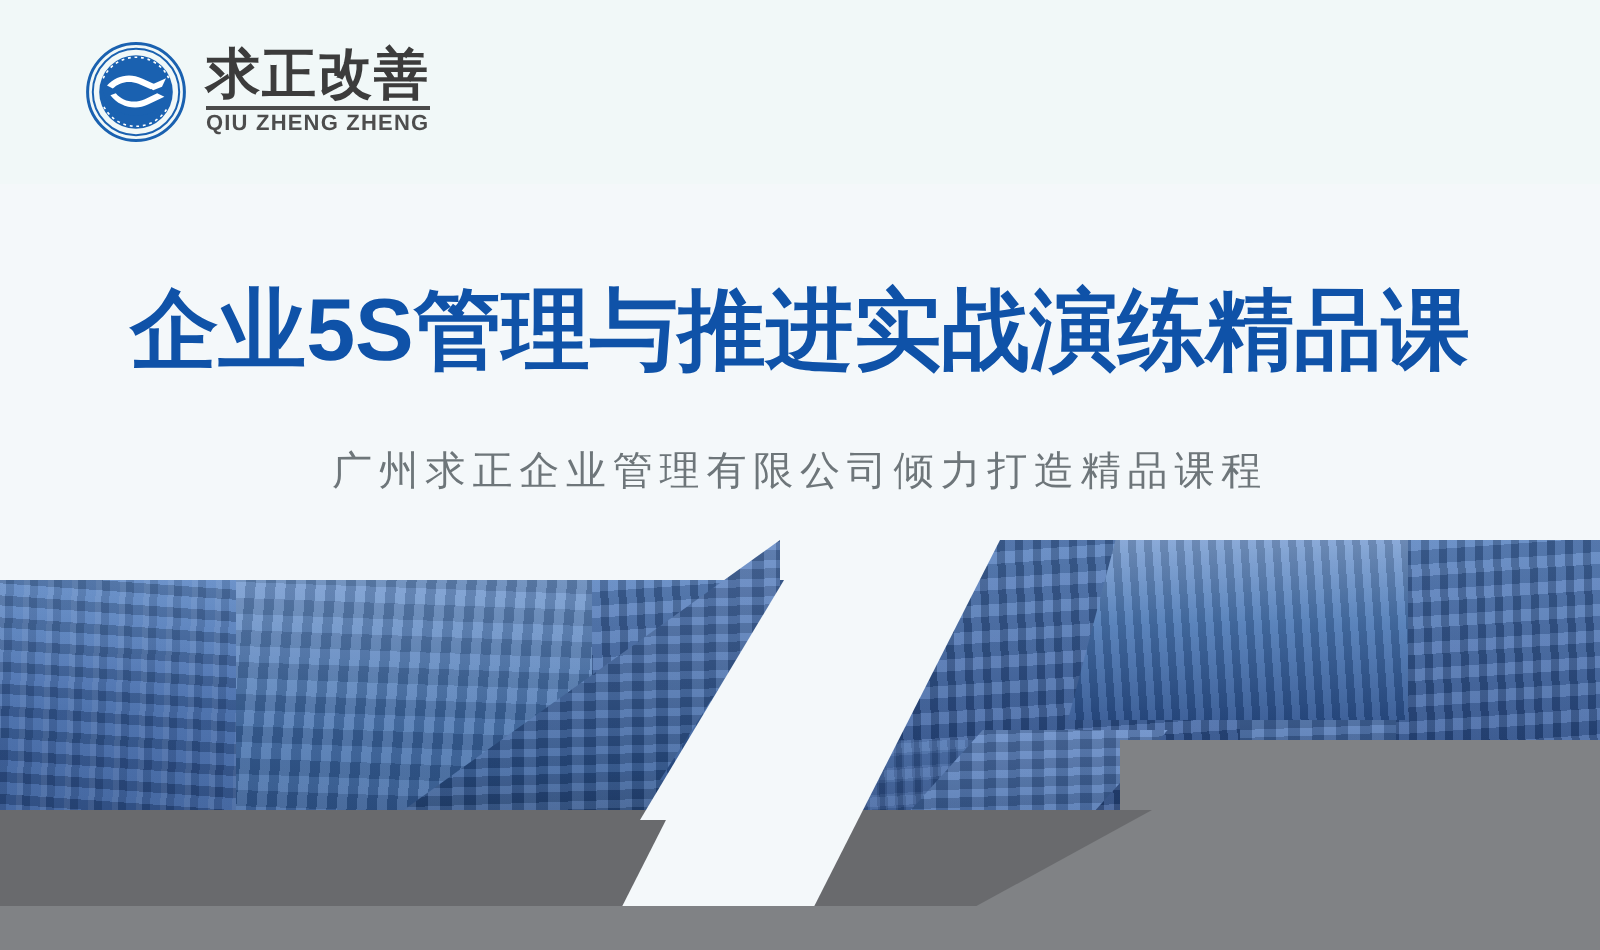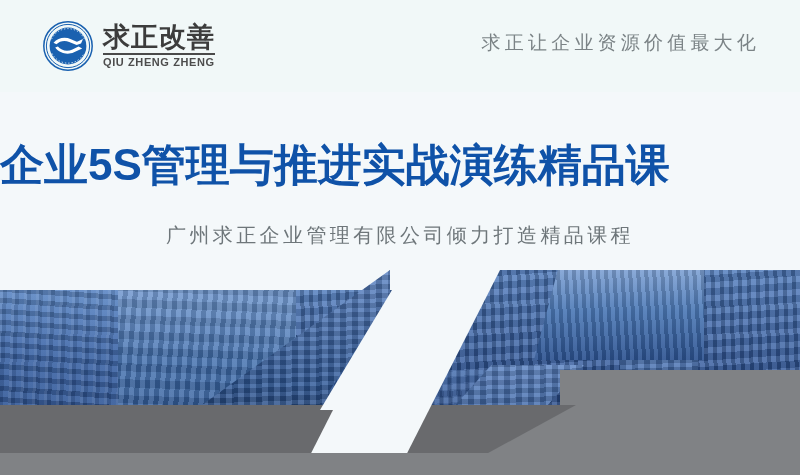--- a/index.html
+++ b/index.html
@@ -51,21 +51,21 @@
     letter-spacing:.6px;line-height:1.1;white-space:nowrap;
   }
   .tagline{
     position:absolute;right:40px;top:30px;
     font-size:19px;color:#7b8386;letter-spacing:4.2px;
     white-space:nowrap;
   }
 
   
   .title{
-    position:absolute;left:0;top:136px;width:800px;
+    position:absolute;left:0;top:136px;width:800px;text-align:center;
     font-size:44px;font-weight:bold;color:#0f52a8;
     letter-spacing:0px;white-space:nowrap;z-index:20;
   }
   .subtitle{
     position:absolute;left:0;top:222px;width:800px;text-align:center;
     font-size:20px;color:#6e767a;letter-spacing:3.4px;
     white-space:nowrap;z-index:20;
   }
 
   
@@ -151,21 +151,20 @@
           <path d="M9.6 19.2 A18 18 0 0 1 42.4 19.2" fill="none" stroke="#ffffff" stroke-width="0.8" stroke-dasharray="1.4 1.9"></path>
           <path d="M10 33.4 A18 18 0 0 0 42 33.4" fill="none" stroke="#ffffff" stroke-width="0.8" stroke-dasharray="1.4 1.9"></path>
         </svg>
       </div>
       <div class="logo-text">
         <div class="logo-cn">求正改善</div>
         <div class="logo-rule"></div>
         <div class="logo-en">QIU ZHENG ZHENG</div>
       </div>
     </div>
-    <div class="tagline">求正让企业资源价值最大化</div>
   </div>
 
   <div class="title">企业5S管理与推进实战演练精品课</div>
   <div class="subtitle">广州求正企业管理有限公司倾力打造精品课程</div>
 
   <div class="collage">
 
     <div class="photo" style="left:0px;top:20px;width:120px;height:145px;">
       <div class="tint tex-a"></div>
     </div>

